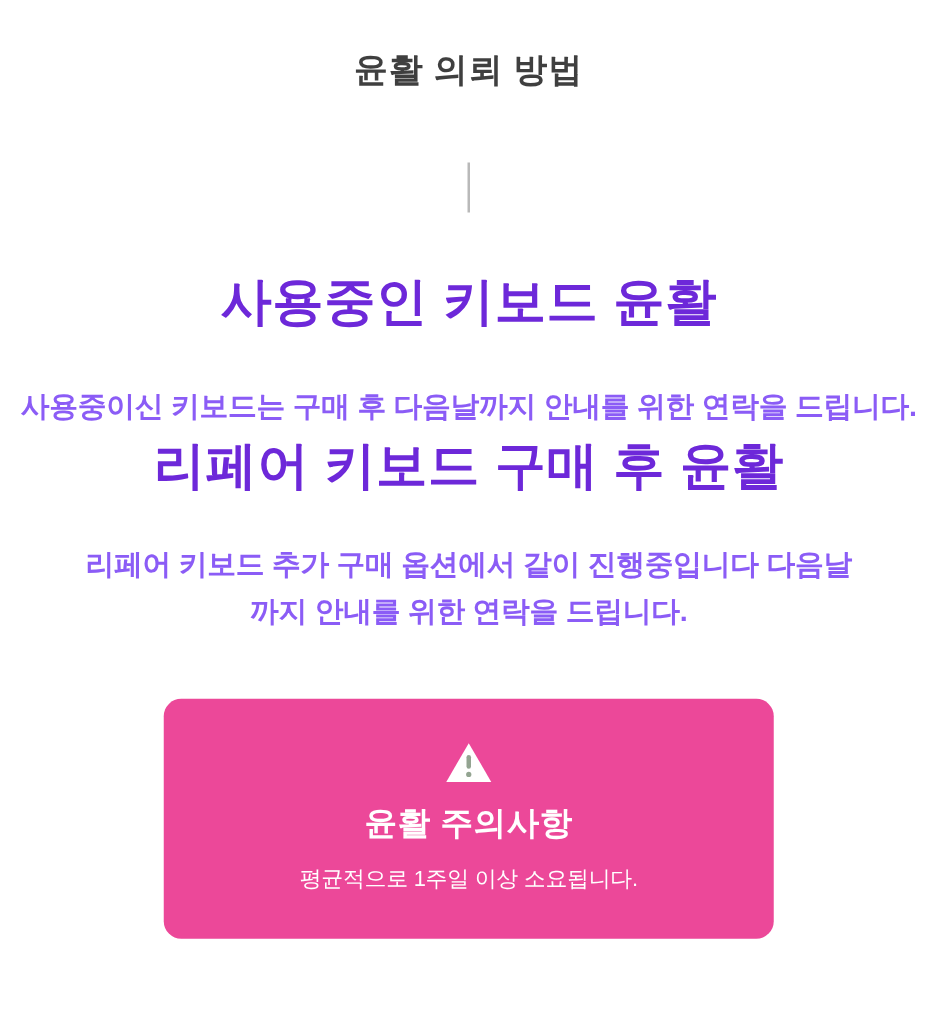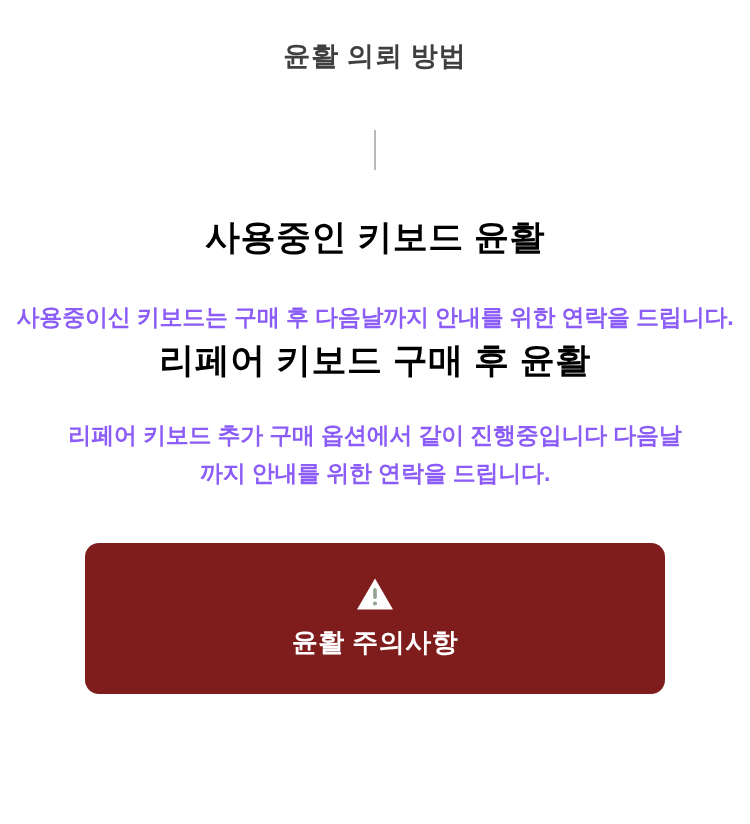--- a/index.html
+++ b/index.html
@@ -41,23 +41,23 @@
     background: #b9b9b9;
     margin-top: 56px;
   }
 
   .section {
     width: 100%;
     text-align: center;
   }
 
   .section-title {
-    font-size: 35px;
+    font-size: 41px;
     font-weight: bold;
-    color: #000000;
+    color: #6d28d9;
     letter-spacing: 0.5px;
   }
 
   .section-one .section-title {
     margin-top: 44px;
   }
 
   .section-desc {
     font-size: 23px;
     font-weight: bold;
@@ -74,23 +74,23 @@
   }
 
   .section-two .section-desc {
     margin-top: 33px;
     padding: 0 60px;
     box-sizing: border-box;
   }
 
   .notice-card {
     margin-top: 50px;
-    width: 580px;
+    width: 488px;
     border-radius: 14px;
-    background: #7f1d1d;
+    background: #ec4899;
     color: #ffffff;
     padding: 34px 20px 34px;
     box-sizing: border-box;
     text-align: center;
   }
 
   .warn-icon {
     width: 38px;
     height: 34px;
     margin: 0 auto;
@@ -134,15 +134,16 @@
     <div class="section-desc">리페어 키보드 추가 구매 옵션에서 같이 진행중입니다 다음날까지 안내를 위한 연락을 드립니다.</div>
   </div>
 
   <div class="notice-card">
     <svg class="warn-icon" viewBox="0 0 38 34">
       <path d="M19 1.5 L37 32.5 L1 32.5 Z" fill="#ffffff"></path>
       <rect x="17.2" y="11" width="3.6" height="11" rx="1.8" fill="#93a491"></rect>
       <circle cx="19" cy="26.5" r="2.1" fill="#93a491"></circle>
     </svg>
     <div class="notice-title">윤활 주의사항</div>
+    <div class="notice-line">평균적으로 1주일 이상 소요됩니다.</div>
   </div>
 
 </div>
 
 </body></html>

